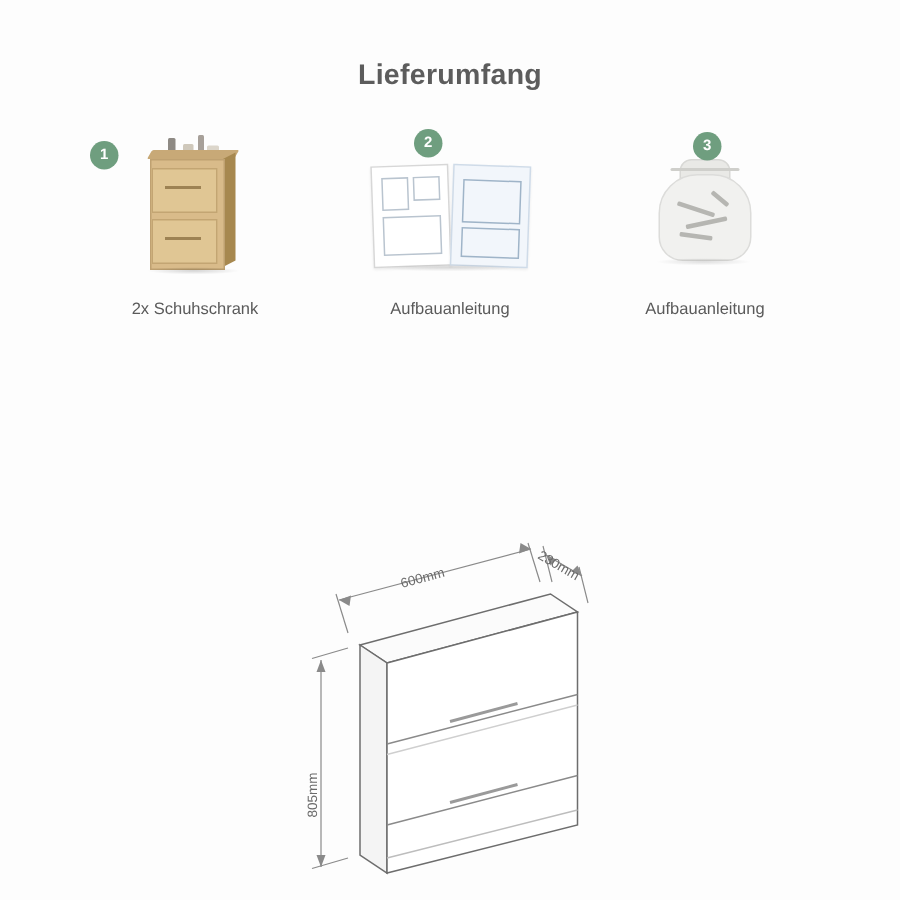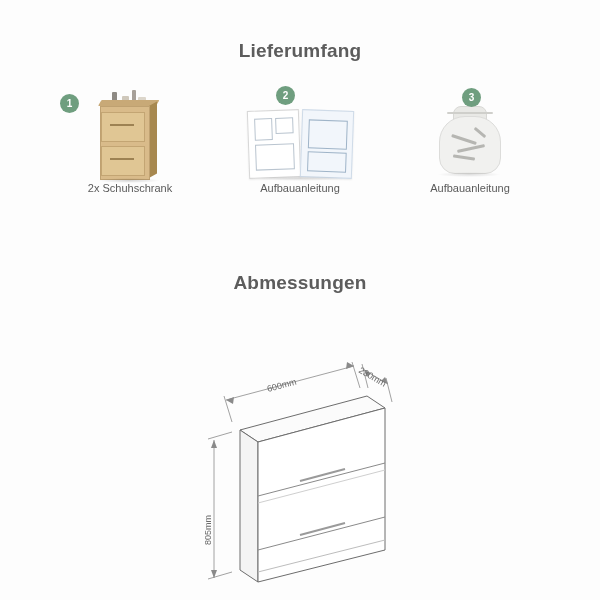--- a/index.html
+++ b/index.html
@@ -57,20 +57,21 @@
   }
   .scope-art {
     position: relative;
     height: 104px;
     width: 160px;
     display: flex;
     align-items: flex-end;
     justify-content: center;
   }
   .scope-label {
+    margin-top: 18px;
     font-size: 11px;
     color: #5a5a5a;
     text-align: center;
   }
   .badge {
     position: absolute;
     width: 19px;
     height: 19px;
     border-radius: 50%;
     background: #6f9e7f;
@@ -317,21 +318,20 @@
             <div class="bag-shadow"></div>
           </div>
         </div>
         <div class="scope-label">Aufbauanleitung</div>
       </div>
 
     </div>
   </div>
 
   <div class="section-dims">
-    <div class="section-title dims-title">Abmessungen</div>
 
     <div class="dims-canvas">
       <svg width="600" height="300" viewBox="0 0 600 300">
 
         <g stroke="#6d6d6d" stroke-width="1" fill="#ffffff">
 
           <polygon points="240,130 367,96 385,108 258,142" fill="#fbfbfb" stroke="#6d6d6d"></polygon>
 
           <polygon points="240,130 258,142 258,282 240,270" fill="#f4f4f4" stroke="#6d6d6d"></polygon>
 

